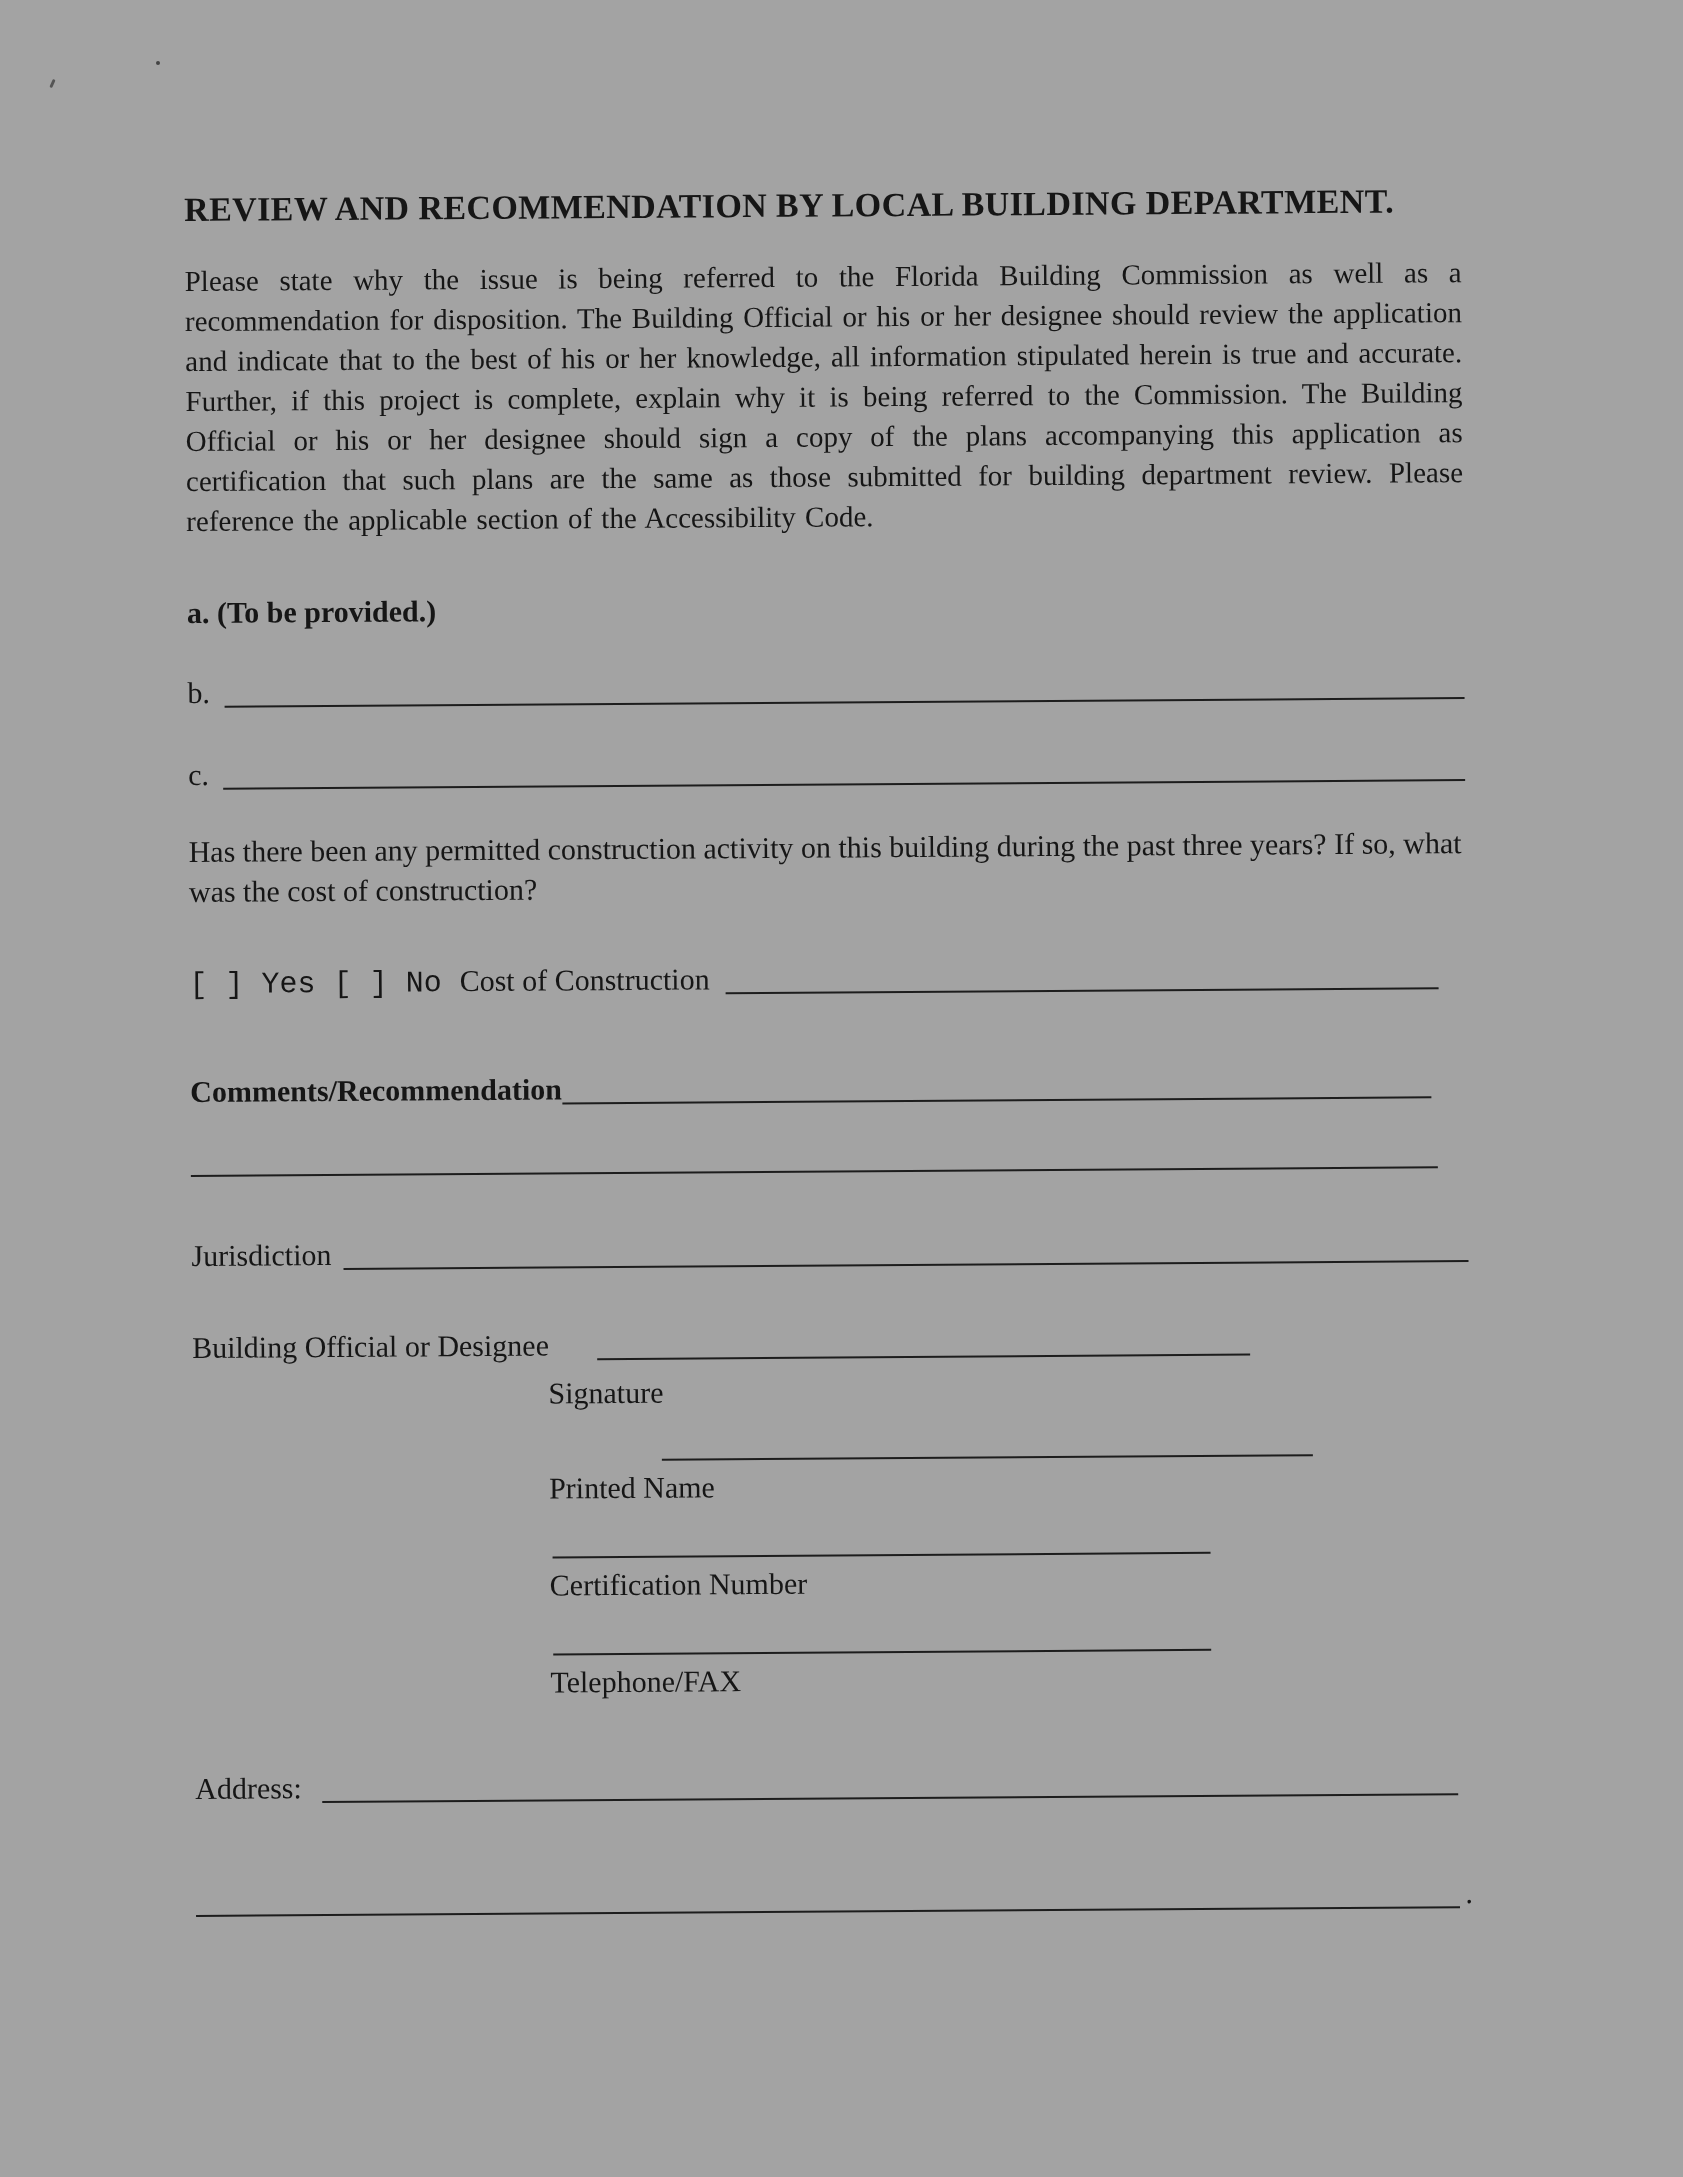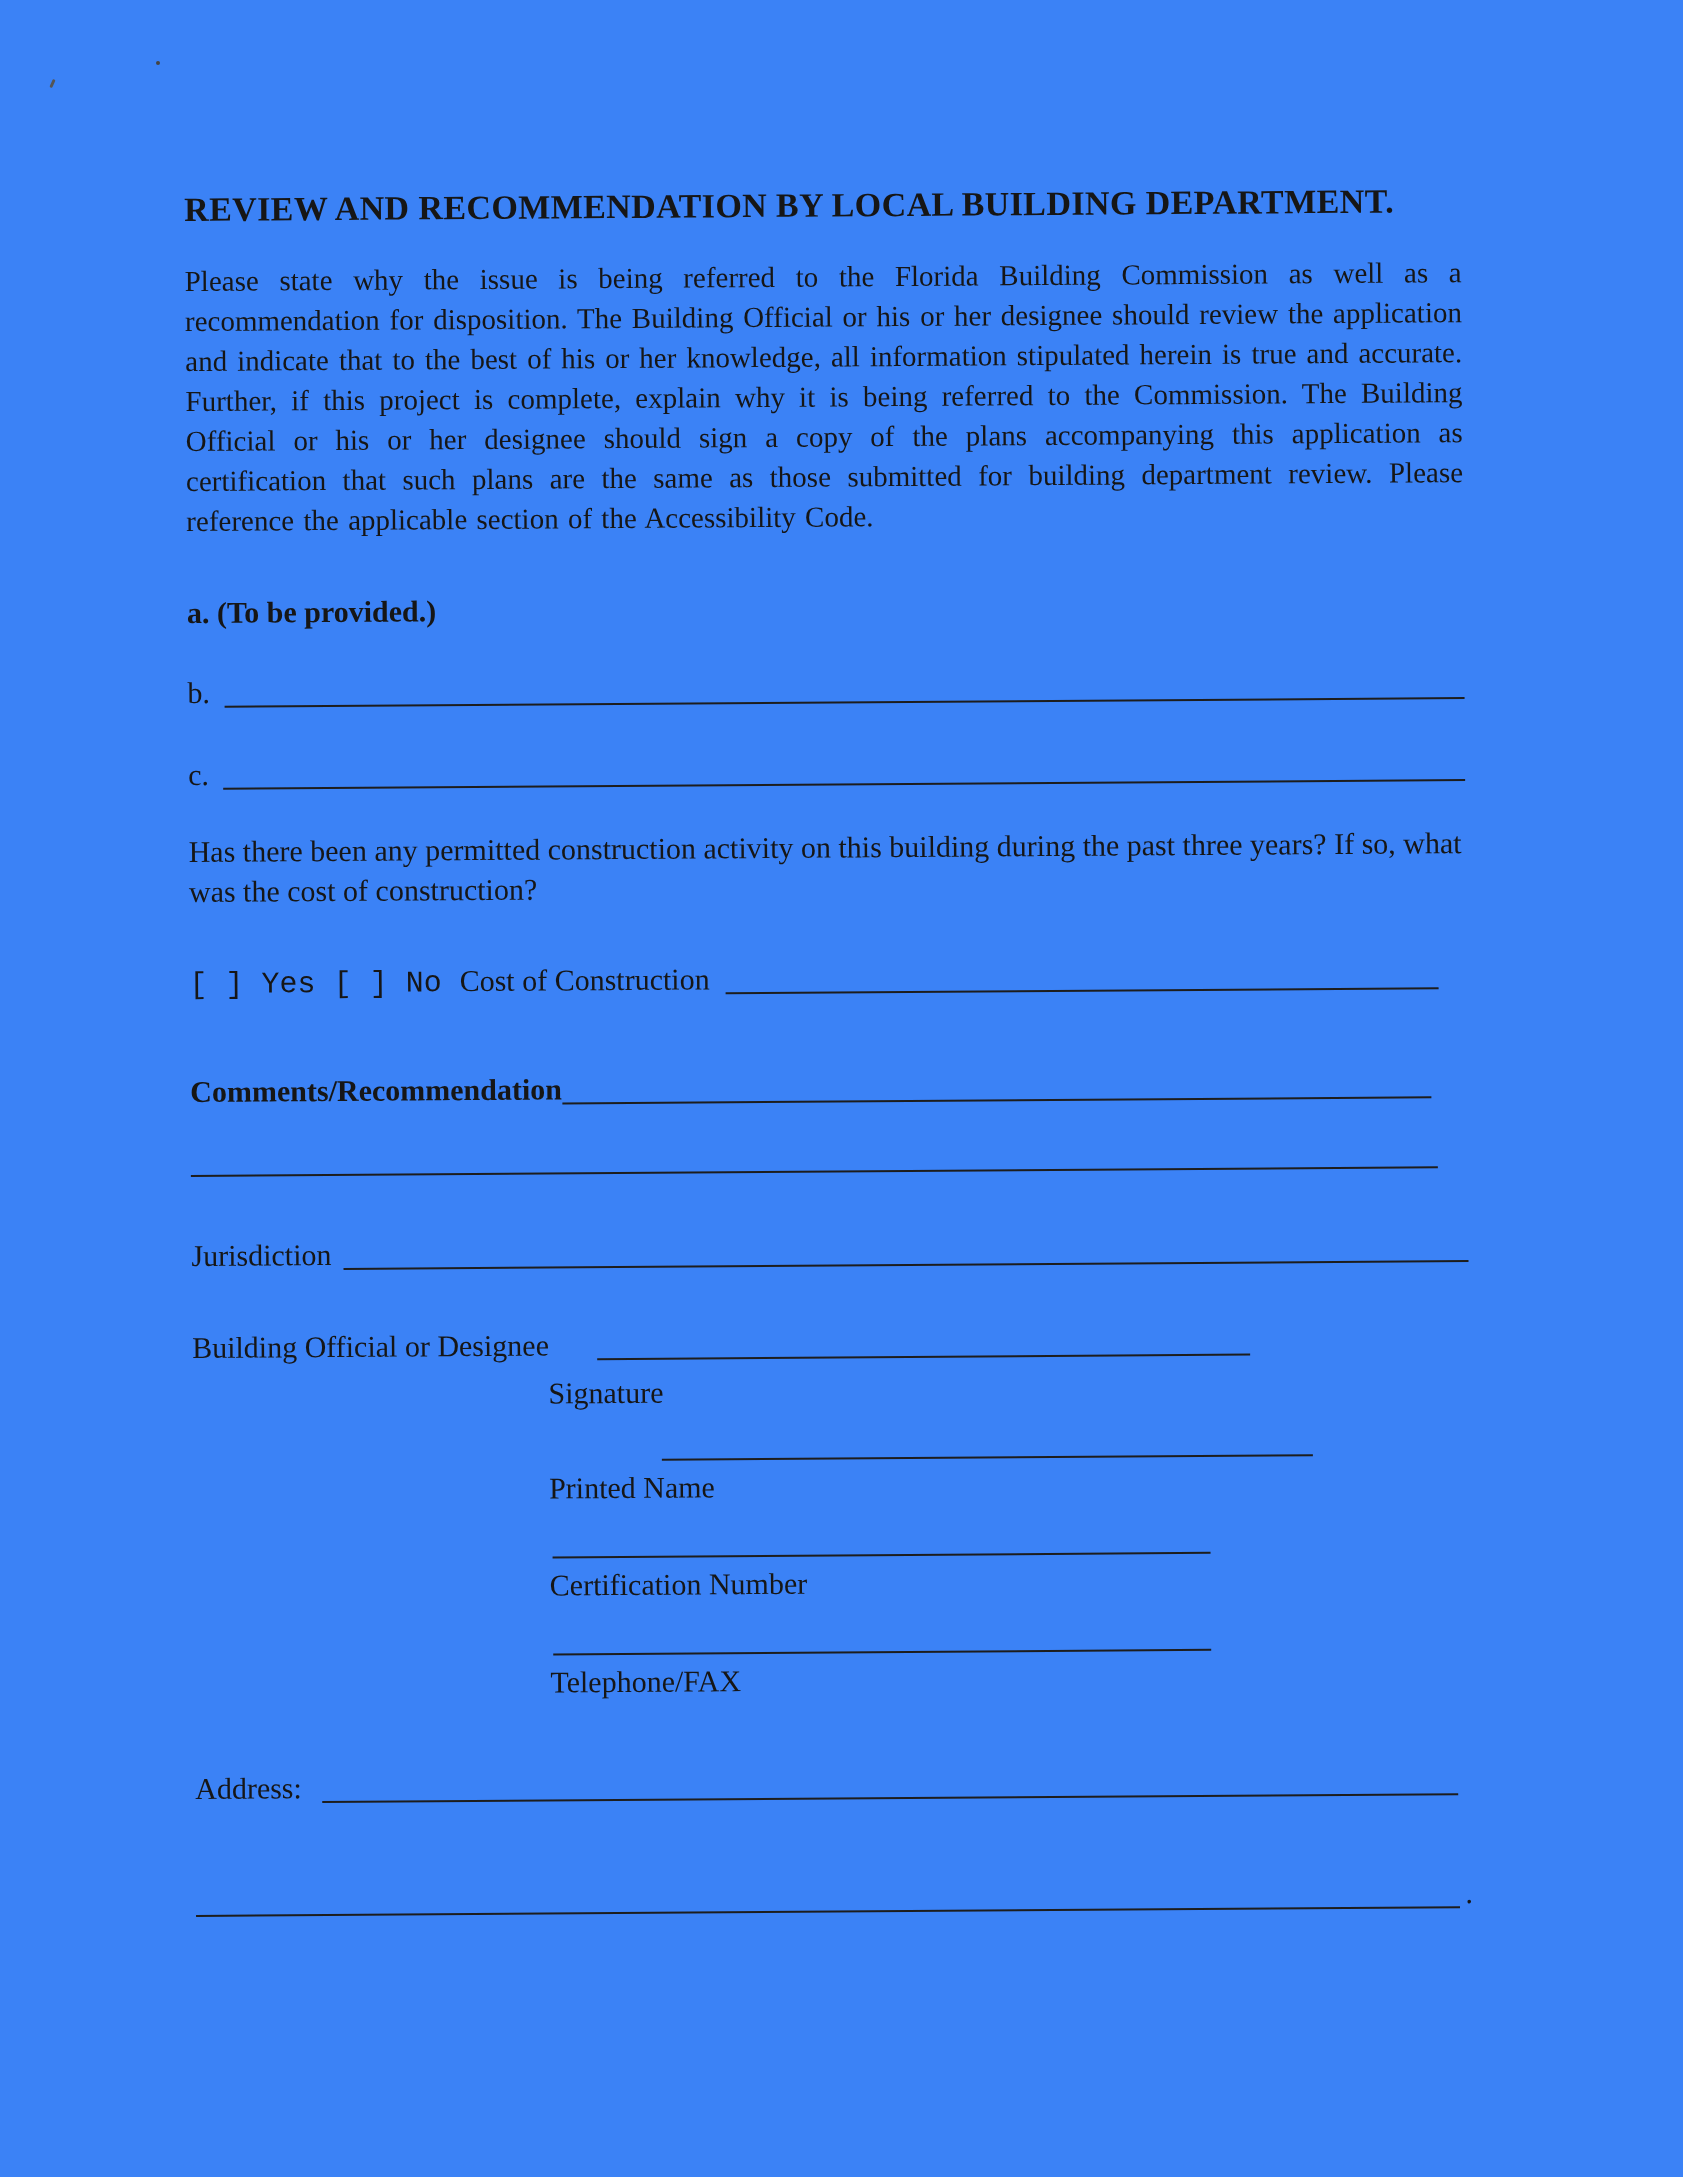--- a/index.html
+++ b/index.html
@@ -8,21 +8,21 @@
     width: 1683px;
     height: 2177px;
     position: relative;
     font-family: "Liberation Serif", serif;
     color: #161616;
     overflow: hidden;
   }
   .page {
     position: absolute;
     inset: 0;
-    background: #3b82f6;
+    background: #a3a3a3;
   }
   
   .artifact-comma {
     position: absolute; left: 51px; top: 79px;
     width: 3px; height: 9px; background: #555;
     border-radius: 2px; transform: rotate(24deg);
   }
   .artifact-dot {
     position: absolute; left: 156px; top: 61px;
     width: 4px; height: 4px; background: #444; border-radius: 50%;

